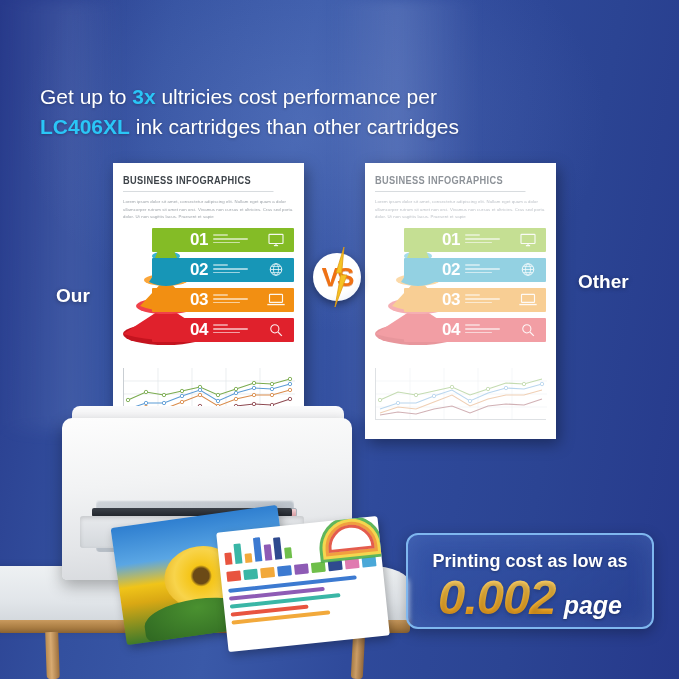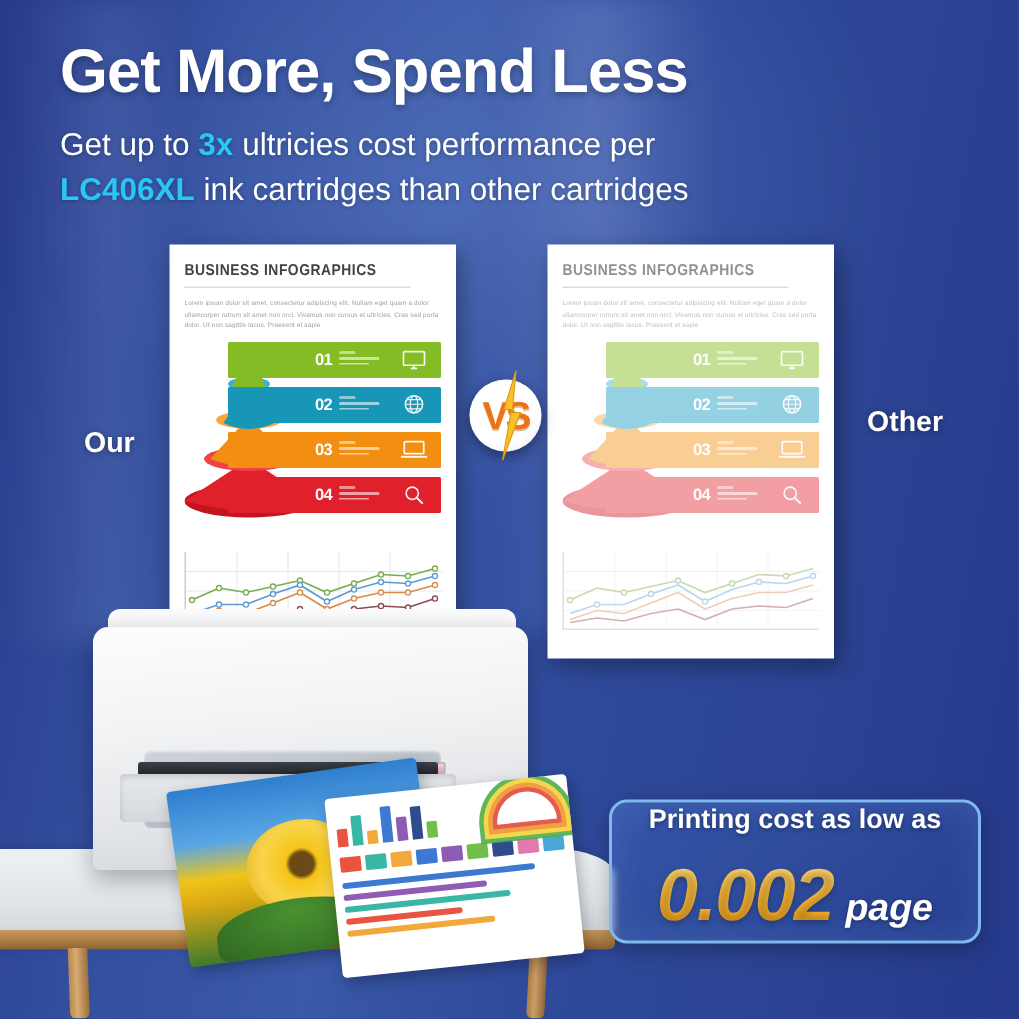--- a/index.html
+++ b/index.html
@@ -67,21 +67,21 @@
   }
   .doc-body { font-size:4.3px; line-height:7.6px; color:#9aa0a6; letter-spacing:.1px; }
 
   
   .pyr-wrap { position:relative; height:118px; margin-top:7px; }
   .band {
     position:absolute; right:0; height:24px; border-radius:1px;
     display:flex; align-items:center;
   }
   .band .num {
-    color:#fff; font-weight:bold; font-size:11px; margin-left:58px;
+    color:#fff; font-weight:bold; font-size:17px; margin-left:38px;
     font-family:"Liberation Sans Narrow","Liberation Sans",sans-serif;
     letter-spacing:-.5px;
   }
   .band .lines { margin-left:5px; flex:1; }
   .band .lines i {
     display:block; height:1.6px; background:rgba(255,255,255,.58);
     margin-bottom:2px; border-radius:1px;
   }
   .band .lines i:nth-child(1){ width:28%; opacity:.85; }
   .band .lines i:nth-child(2){ width:68%; }
@@ -242,21 +242,21 @@
 
   
   .price {
     position:absolute; left:406px; top:533px; width:248px; height:96px;
     border:2px solid #7fb7ef; border-radius:12px;
     background:linear-gradient(150deg,rgba(60,95,180,.55),rgba(40,70,150,.35));
     box-shadow:0 4px 14px rgba(0,0,0,.28), inset 0 0 24px rgba(140,180,240,.18);
     backdrop-filter:blur(2px);
   }
   .price .cap {
-    position:absolute; left:0; right:0; top:1px; text-align:center;
+    position:absolute; left:0; right:0; top:16px; text-align:center;
     color:#fff; font-size:18px; font-weight:bold;
     text-shadow:0 1px 3px rgba(0,0,0,.35);
   }
   .price .row {
     position:absolute; left:0; right:0; top:34px;
     display:flex; align-items:baseline; justify-content:center; gap:8px;font-style:italic;
   }
   .price .val {
     font-size:49px; font-weight:bold; letter-spacing:-1px;
     background:linear-gradient(180deg,#ffe08a 0%,#ffc13d 45%,#f49a12 100%);
@@ -269,21 +269,20 @@
     text-shadow:0 1px 3px rgba(0,0,0,.35);
   }
 </style>
 </head>
 <body>
 
 <div class="stage">
   <div class="lightband"></div>
   <div class="lightband2"></div>
 
-  <div class="headline">Get More, Spend Less</div>
   <div class="sub">
     <span>Get up to </span><span class="hl">3x</span><span> ultricies cost performance per</span><br>
     <span class="hl">LC406XL</span><span> ink cartridges than other cartridges</span>
   </div>
 
   <div class="side-label" id="lbl-our">Our</div>
   <div class="side-label" id="lbl-other">Other</div>
 
   <div class="doc" id="doc-our">
     <div class="doc-title">BUSINESS INFOGRAPHICS</div>

